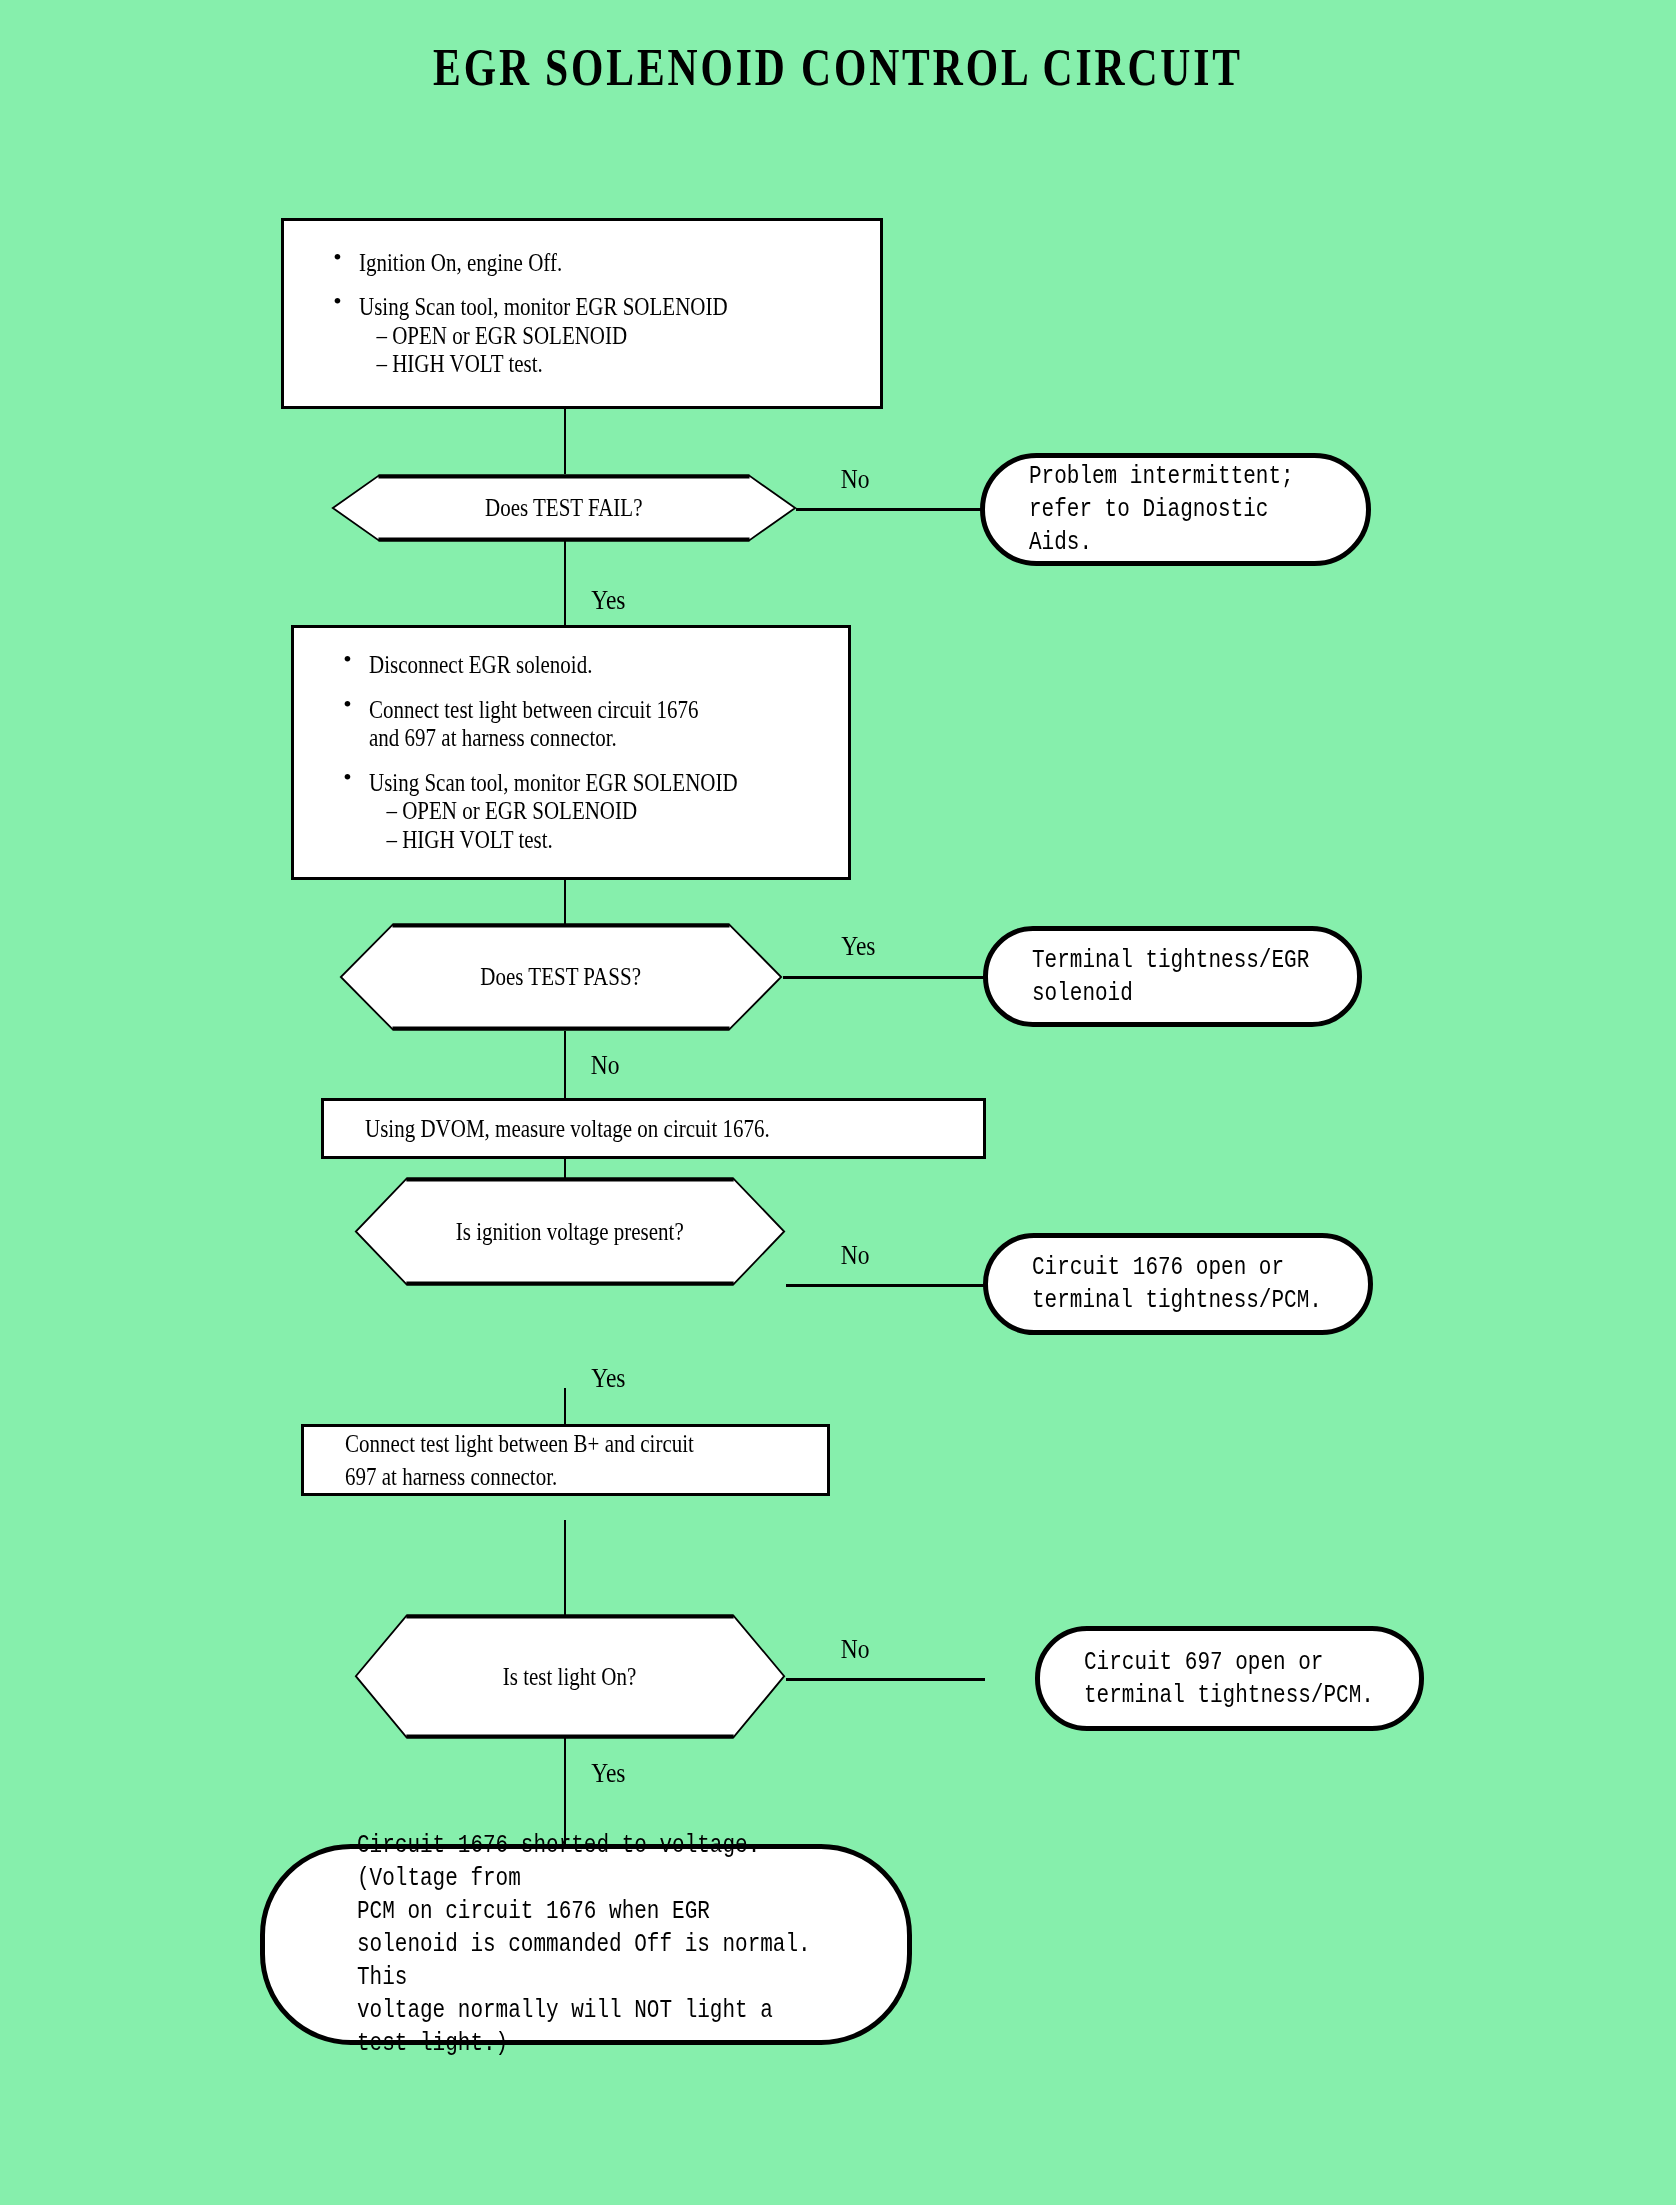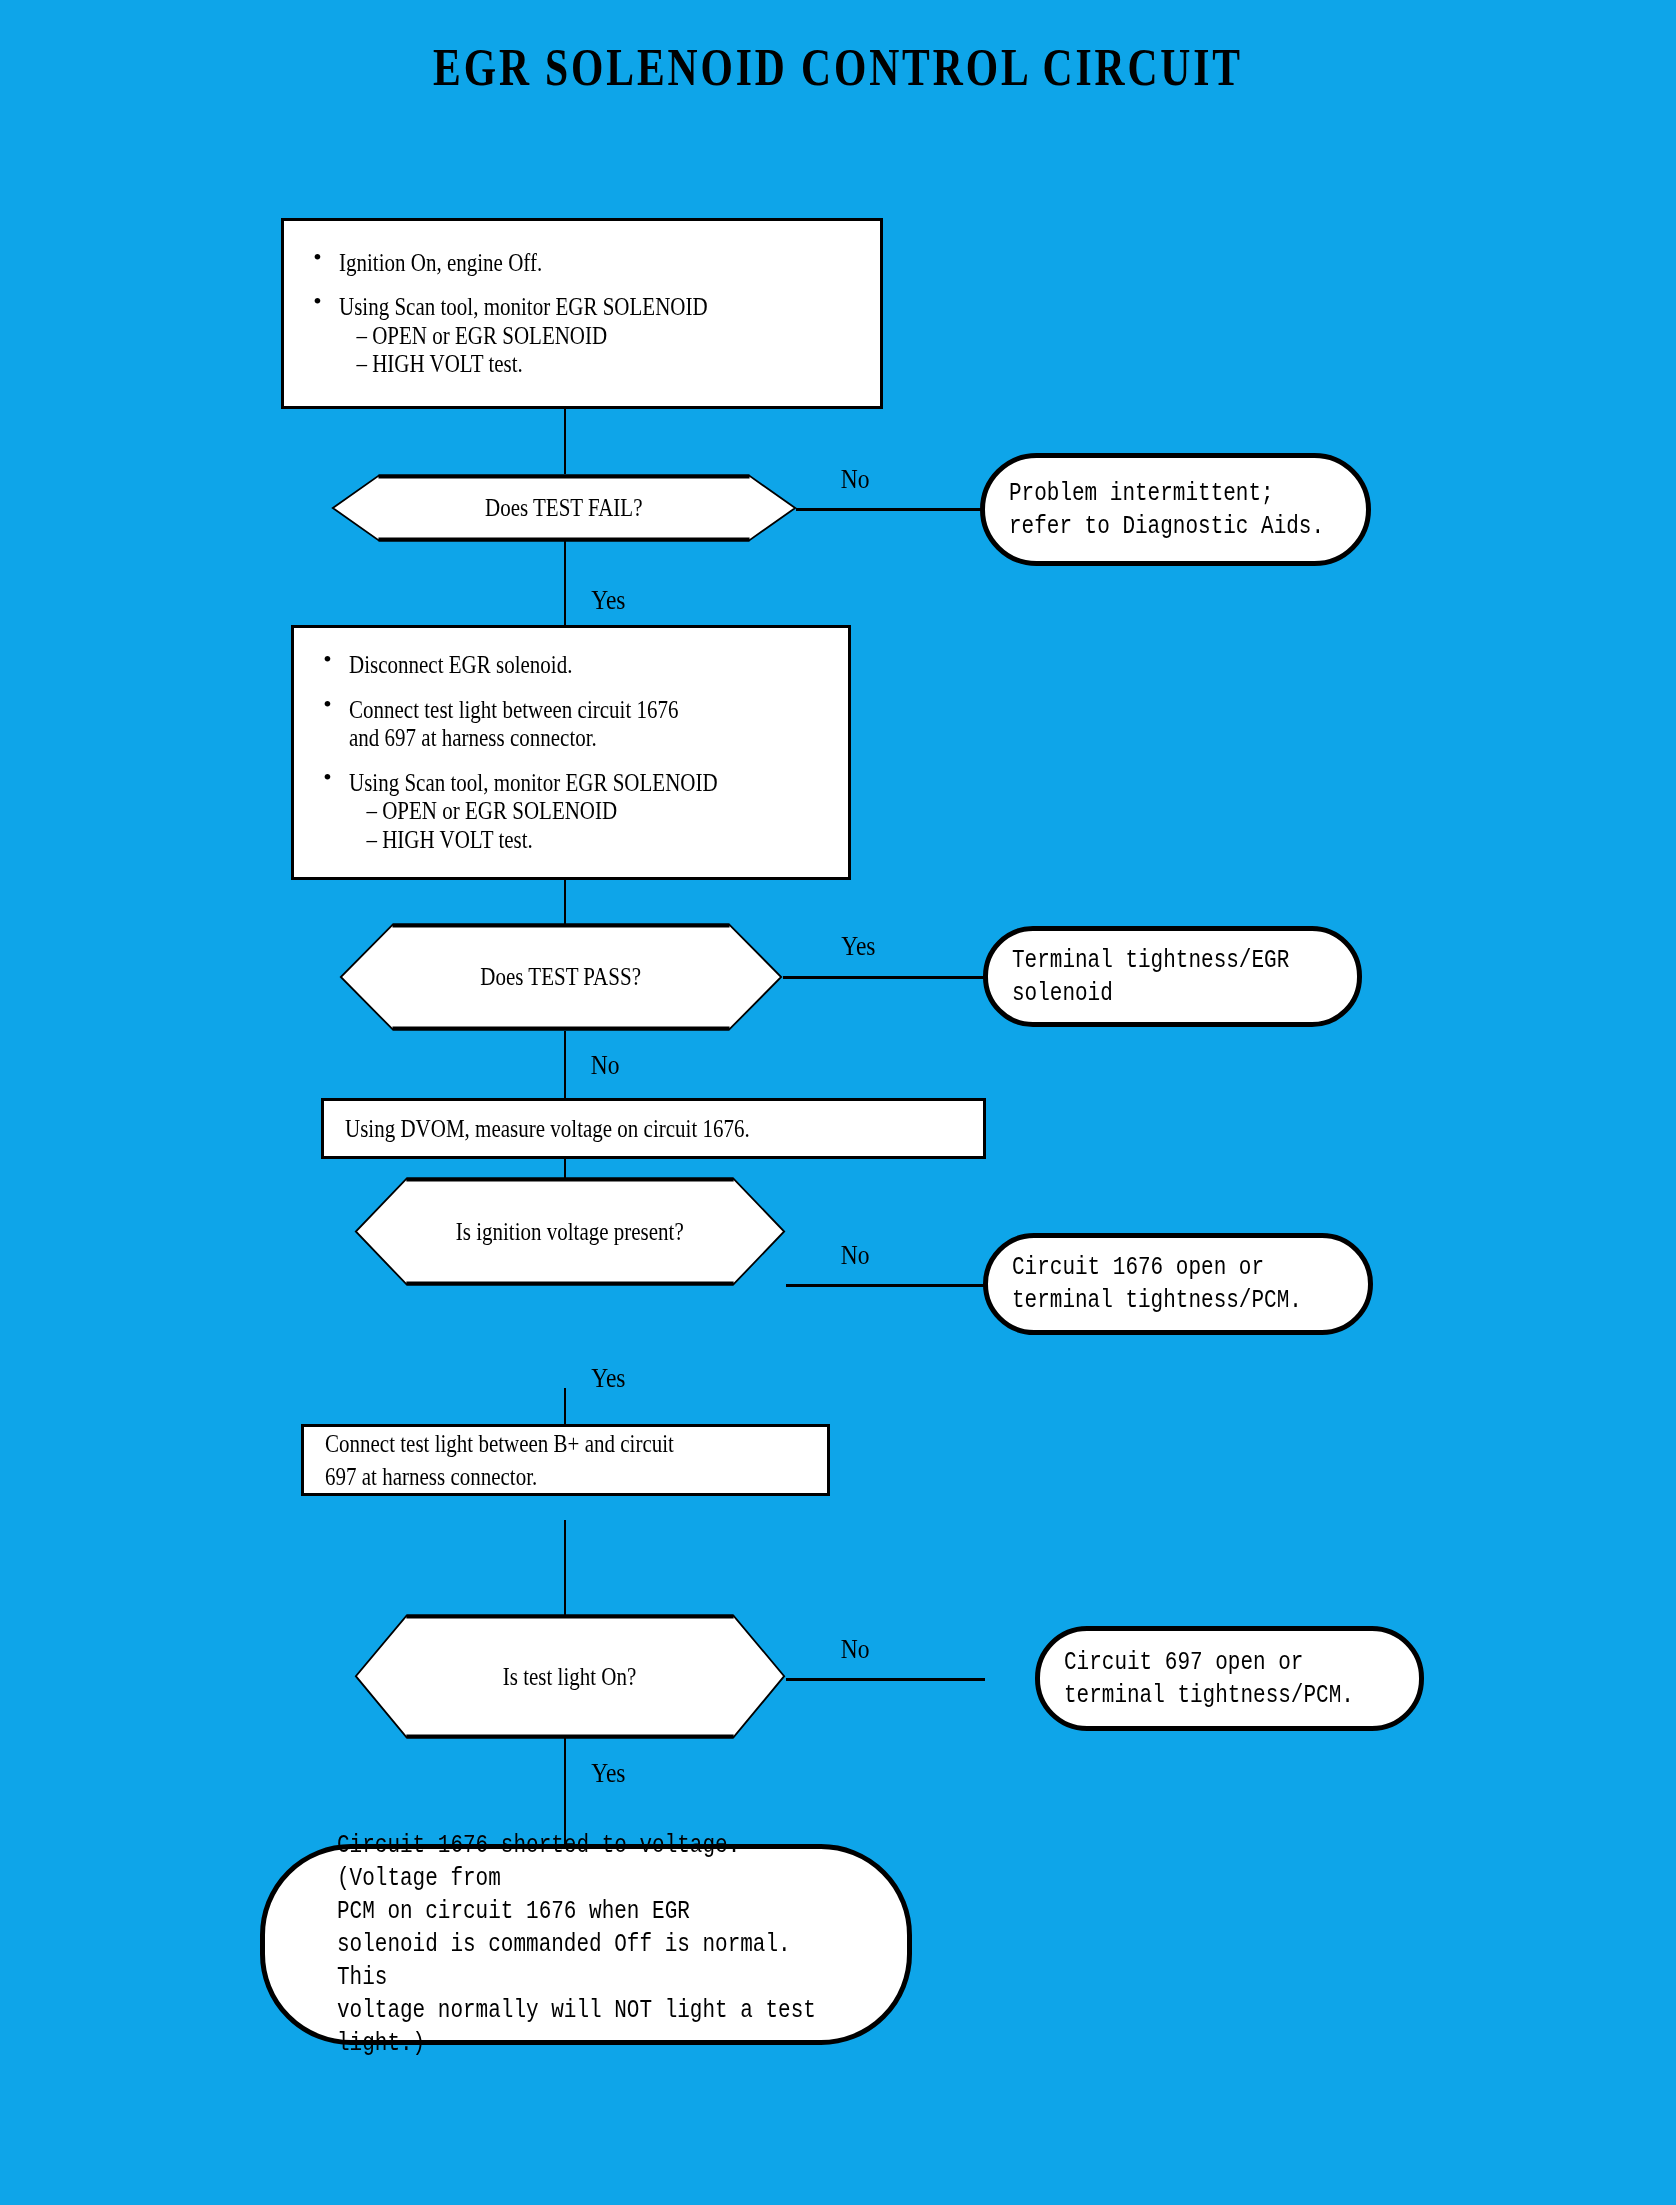--- a/index.html
+++ b/index.html
@@ -4,21 +4,21 @@
 <style>
   html, body {
     margin: 0;
     padding: 0;
     background: #ffffff;
   }
   #page {
     position: relative;
     width: 1676px;
     height: 2205px;
-    background: #0ea5e9;
+    background: #86efac;
     overflow: hidden;
     font-family: "Liberation Serif", "DejaVu Serif", serif;
     color: #000000;
   }
 
   
   #title {
     position: absolute;
     left: 0;
     top: 38px;
@@ -30,20 +30,21 @@
     letter-spacing: 3.6px;
     transform: scaleX(0.80);
     transform-origin: center top;
     white-space: nowrap;
   }
 
   
   .node {
     position: absolute;
     box-sizing: border-box;
+    padding-left: 20px;
   }
 
   
   .process {
     border: 3px solid #000000;
     background: #ffffff;
     display: flex;
     flex-direction: column;
     justify-content: center;
   }

